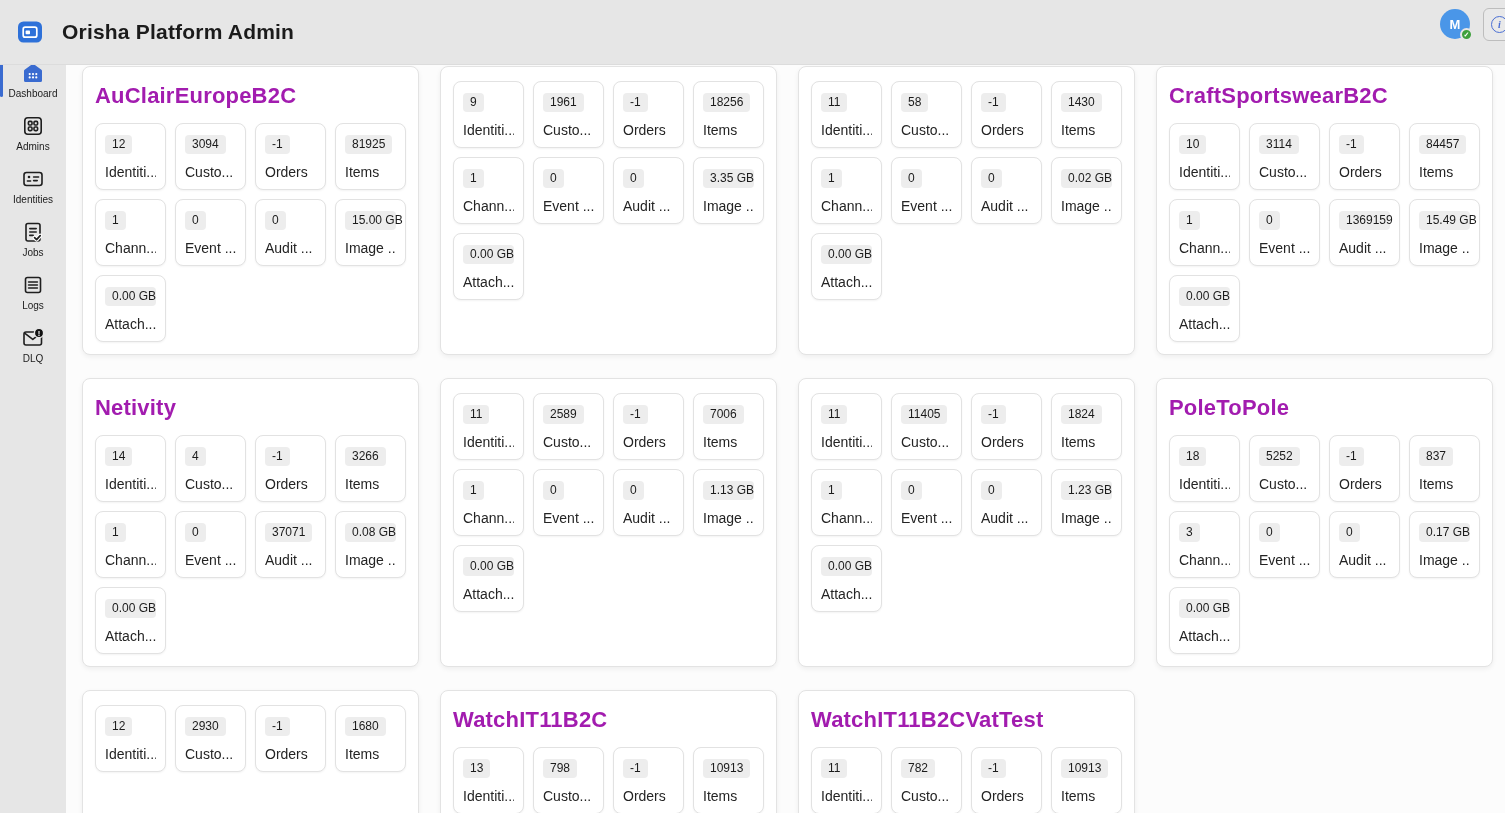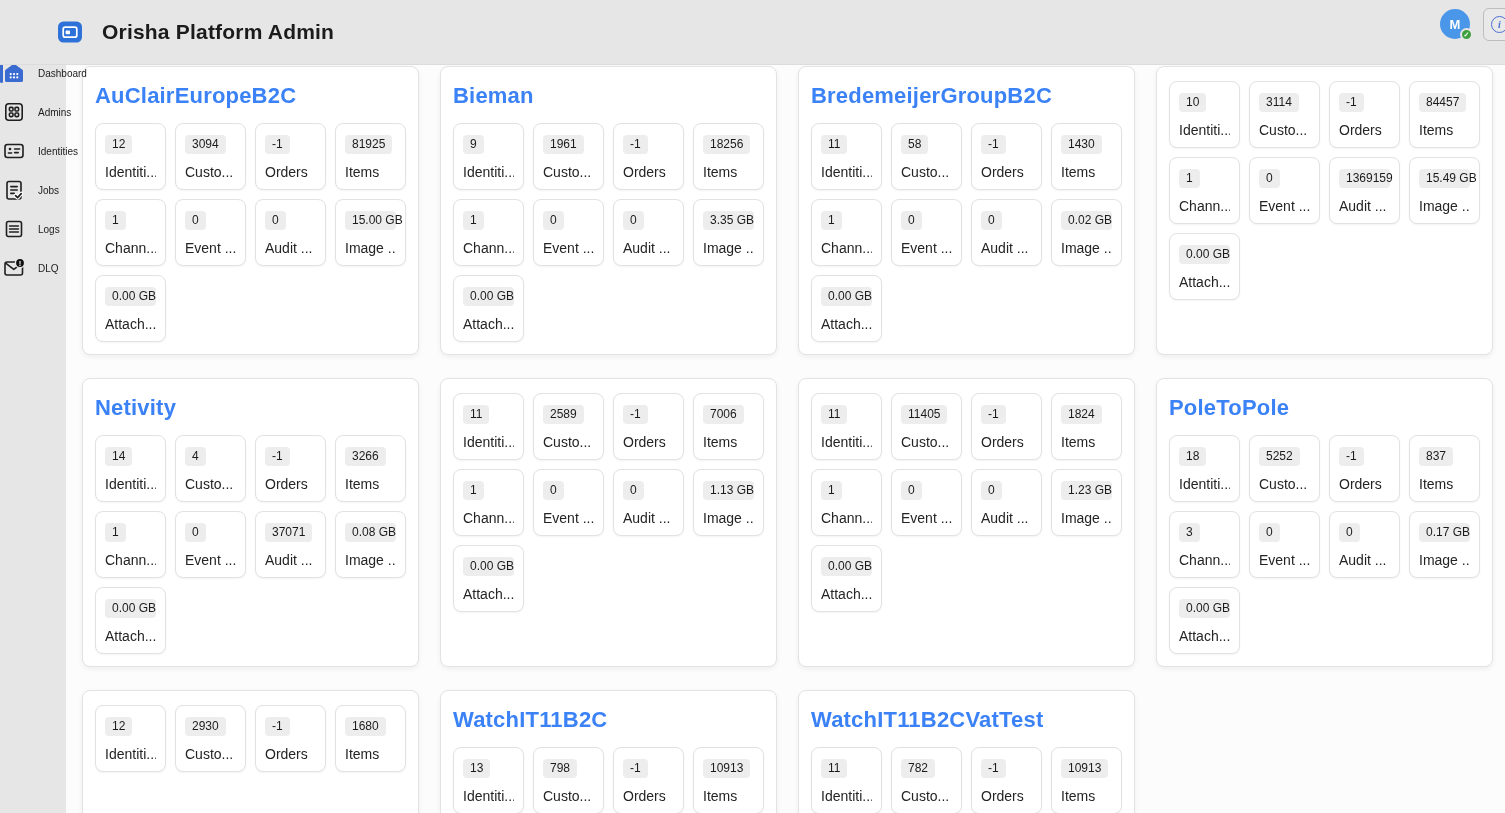--- a/index.html
+++ b/index.html
@@ -6,21 +6,21 @@
   html, body {
     width: 1505px; height: 813px; overflow: hidden;
     font-family: "Liberation Sans", sans-serif;
     background: #fcfcfc; color: #1f1f1f;
   }
 
   
   .topbar {
     position: fixed; top: 0; left: 0; width: 1505px; height: 65px;
     background: #e6e6e6; border-bottom: 1px solid #dcdcdc;
-    display: flex; align-items: center; z-index: 10; padding-left: 40px;
+    display: flex; align-items: center; z-index: 10;
   }
   .app-icon { margin-left: 17px; width: 26px; height: 26px; display: block; }
   .app-title { margin-left: 19px; font-size: 21px; font-weight: 700; color: #1b1b1b; letter-spacing: 0.2px; }
   .topbar-right { position: absolute; right: 0; top: 0; height: 48px; }
   .avatar {
     position: absolute; left: -65px; top: 9px; width: 30px; height: 30px;
     background: #4a96e8; border-radius: 50%;
     display: flex; align-items: center; justify-content: center;
     color: #fff; font-size: 13px; font-weight: 700; cursor: pointer;
   }
@@ -41,21 +41,21 @@
     font-family: "Liberation Serif", serif; font-style: italic;
   }
 
   
   .sidebar {
     position: fixed; top: 48px; left: 0; width: 66px; height: 765px;
     background: #e6e6e6; padding-top: 6px; z-index: 9;
   }
   .side-item {
     position: relative; width: 100%; padding: 7px 2px 6px; margin-bottom: 2px;
-    display: flex; flex-direction: row; align-items: center; gap: 12px;
+    display: flex; flex-direction: column; align-items: center; gap: 3px;
     cursor: pointer;
     text-align: center;
   }
   .side-item .icon { width: 24px; height: 24px; display: block; }
   .side-label { font-size: 10px; color: #1b1b1b; white-space: nowrap; }
   .active-bar {
     position: absolute; left: 0; top: 3px; bottom: 8px; width: 3px;
     background: #3a6bd0; border-radius: 2px;
   }
 
@@ -66,21 +66,21 @@
   }
   .cards {
     display: grid; grid-template-columns: repeat(4, 1fr);
     column-gap: 21px; row-gap: 23px;
   }
   .card {
     background: #fff; border: 1px solid #e3e3e3; border-radius: 8px;
     box-shadow: 0 2px 5px rgba(0,0,0,0.06);
     padding: 14px 12px 12px;
   }
-  .card-title { font-size: 22px; font-weight: 700; color: #3b82f6; margin: 2px 0 14px; letter-spacing: 0.2px; white-space: nowrap; overflow: hidden; }
+  .card-title { font-size: 22px; font-weight: 700; color: #a21caf; margin: 2px 0 14px; letter-spacing: 0.2px; white-space: nowrap; overflow: hidden; }
   .tiles { display: grid; grid-template-columns: repeat(4, 1fr); gap: 9px; }
   .tile {
     background: #fff; border: 1px solid #e2e2e2; border-radius: 8px;
     box-shadow: 0 1px 2px rgba(0,0,0,0.05);
     padding: 10px 9px 9px; min-height: 66px; cursor: pointer; overflow: hidden;
   }
   .badge {
     display: inline-block; background: #ededed; border-radius: 4px;
     padding: 1px 7px; font-size: 12px; line-height: 17px; color: #1b1b1b;
     white-space: nowrap; max-width: 100%;
@@ -182,48 +182,47 @@
           <div class="tile"><span class="badge">-1</span><span class="tile-label">Orders</span></div>
           <div class="tile"><span class="badge">81925</span><span class="tile-label">Items</span></div>
           <div class="tile"><span class="badge">1</span><span class="tile-label">Chann...</span></div>
           <div class="tile"><span class="badge">0</span><span class="tile-label">Event ...</span></div>
           <div class="tile"><span class="badge">0</span><span class="tile-label">Audit ...</span></div>
           <div class="tile"><span class="badge">15.00 GB</span><span class="tile-label">Image ...</span></div>
           <div class="tile"><span class="badge">0.00 GB</span><span class="tile-label">Attach...</span></div>
         </div>
       </article>
       <article class="card">
-        <h2 class="card-title">Bieman</h2>
         <div class="tiles">
           <div class="tile"><span class="badge">9</span><span class="tile-label">Identiti...</span></div>
           <div class="tile"><span class="badge">1961</span><span class="tile-label">Custo...</span></div>
           <div class="tile"><span class="badge">-1</span><span class="tile-label">Orders</span></div>
           <div class="tile"><span class="badge">18256</span><span class="tile-label">Items</span></div>
           <div class="tile"><span class="badge">1</span><span class="tile-label">Chann...</span></div>
           <div class="tile"><span class="badge">0</span><span class="tile-label">Event ...</span></div>
           <div class="tile"><span class="badge">0</span><span class="tile-label">Audit ...</span></div>
           <div class="tile"><span class="badge">3.35 GB</span><span class="tile-label">Image ...</span></div>
           <div class="tile"><span class="badge">0.00 GB</span><span class="tile-label">Attach...</span></div>
         </div>
       </article>
       <article class="card">
-        <h2 class="card-title">BredemeijerGroupB2C</h2>
         <div class="tiles">
           <div class="tile"><span class="badge">11</span><span class="tile-label">Identiti...</span></div>
           <div class="tile"><span class="badge">58</span><span class="tile-label">Custo...</span></div>
           <div class="tile"><span class="badge">-1</span><span class="tile-label">Orders</span></div>
           <div class="tile"><span class="badge">1430</span><span class="tile-label">Items</span></div>
           <div class="tile"><span class="badge">1</span><span class="tile-label">Chann...</span></div>
           <div class="tile"><span class="badge">0</span><span class="tile-label">Event ...</span></div>
           <div class="tile"><span class="badge">0</span><span class="tile-label">Audit ...</span></div>
           <div class="tile"><span class="badge">0.02 GB</span><span class="tile-label">Image ...</span></div>
           <div class="tile"><span class="badge">0.00 GB</span><span class="tile-label">Attach...</span></div>
         </div>
       </article>
       <article class="card">
+        <h2 class="card-title">CraftSportswearB2C</h2>
         <div class="tiles">
           <div class="tile"><span class="badge">10</span><span class="tile-label">Identiti...</span></div>
           <div class="tile"><span class="badge">3114</span><span class="tile-label">Custo...</span></div>
           <div class="tile"><span class="badge">-1</span><span class="tile-label">Orders</span></div>
           <div class="tile"><span class="badge">84457</span><span class="tile-label">Items</span></div>
           <div class="tile"><span class="badge">1</span><span class="tile-label">Chann...</span></div>
           <div class="tile"><span class="badge">0</span><span class="tile-label">Event ...</span></div>
           <div class="tile"><span class="badge">1369159</span><span class="tile-label">Audit ...</span></div>
           <div class="tile"><span class="badge">15.49 GB</span><span class="tile-label">Image ...</span></div>
           <div class="tile"><span class="badge">0.00 GB</span><span class="tile-label">Attach...</span></div>

